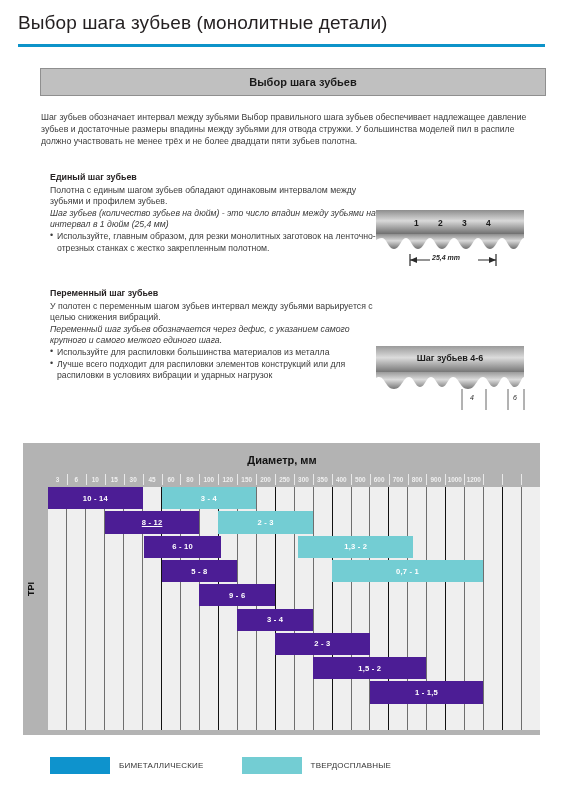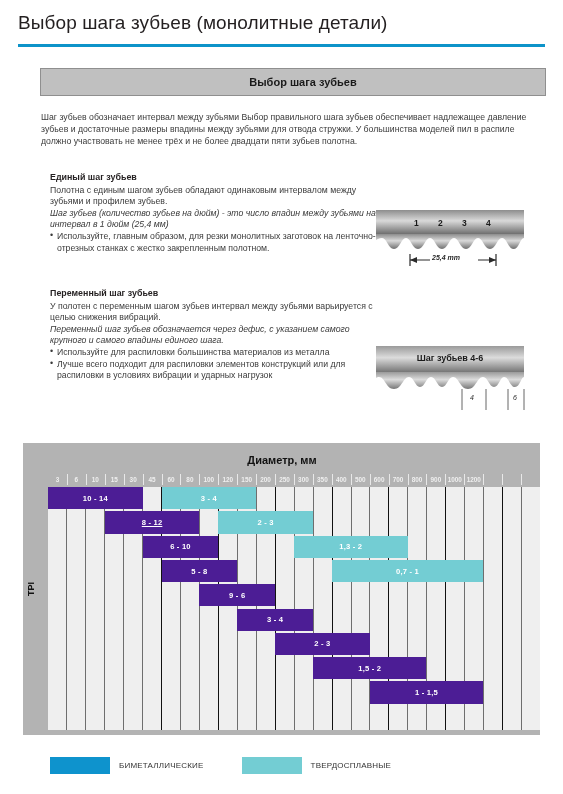--- a/index.html
+++ b/index.html
@@ -130,21 +130,21 @@
   <p>Полотна с единым шагом зубьев обладают одинаковым интервалом между зубьями и профилем зубьев.</p>
   <p class="italic">Шаг зубьев (количество зубьев на дюйм) - это число впадин между зубьями на интервал в 1 дюйм (25,4 мм)</p>
   <ul>
     <li>Используйте, главным образом, для резки монолитных заготовок на ленточно-отрезных станках с жестко закрепленным полотном.</li>
   </ul>
 </div>
 
 <div class="block variable">
   <h3>Переменный шаг зубьев</h3>
   <p>У полотен с переменным шагом зубьев интервал между зубьями варьируется с целью снижения вибраций.</p>
-  <p class="italic">Переменный шаг зубьев обозначается через дефис, с указанием самого крупного и самого впадины единого шага.</p>
+  <p class="italic">Переменный шаг зубьев обозначается через дефис, с указанием самого крупного и самого мелкого единого шага.</p>
   <ul>
     <li>Используйте для распиловки большинства материалов из металла</li>
     <li>Лучше всего подходит для распиловки элементов конструкций или для распиловки в условиях вибрации и ударных нагрузок</li>
   </ul>
 </div>
 
 <div class="blade-wrap one">
   <svg width="152" height="62">
     <defs>
       <linearGradient id="gBody" x1="0" y1="0" x2="0" y2="1">
@@ -270,21 +270,21 @@
     </div>
   <div class="rows" id="rows">
       <div class="row" style="top: 0%; height: 10%;">
         <div class="bar bi" style="left: 0%; width: 19.2308%; top: 0px; height: calc(100% - 2px);">10 - 14</div>
         <div class="bar tc" style="left: 23.0769%; width: 19.2308%; top: 0px; height: calc(100% - 2px);">3 - 4</div>
       </div>
       <div class="row" style="top: 10%; height: 10%;">
         <div class="bar bi" style="left: 11.5385%; width: 19.2308%; top: 0px; height: calc(100% - 2px); text-decoration: underline;">8 - 12</div>
         <div class="bar tc" style="left: 34.6154%; width: 19.2308%; top: 0px; height: calc(100% - 2px);">2 - 3</div>
       </div>
-      <div class="row" style="top: 20%; height: 10%;">
+      <div class="row" style="top: 20%; height: 10%; padding-left: 8px;">
         <div class="bar bi" style="left: 19.2308%; width: 15.3846%; top: 0px; height: calc(100% - 2px);">6 - 10</div>
         <div class="bar tc" style="left: 50%; width: 23.0769%; top: 0px; height: calc(100% - 2px);">1,3 - 2</div>
       </div>
       <div class="row" style="top: 30%; height: 10%;">
         <div class="bar bi" style="left: 23.0769%; width: 15.3846%; top: 0px; height: calc(100% - 2px);">5 - 8</div>
         <div class="bar tc" style="left: 57.6923%; width: 30.7692%; top: 0px; height: calc(100% - 2px);">0,7 - 1</div>
       </div>
       <div class="row" style="top: 40%; height: 10%;">
         <div class="bar bi" style="left: 30.7692%; width: 15.3846%; top: 0px; height: calc(100% - 2px);">9 - 6</div>
       </div>

